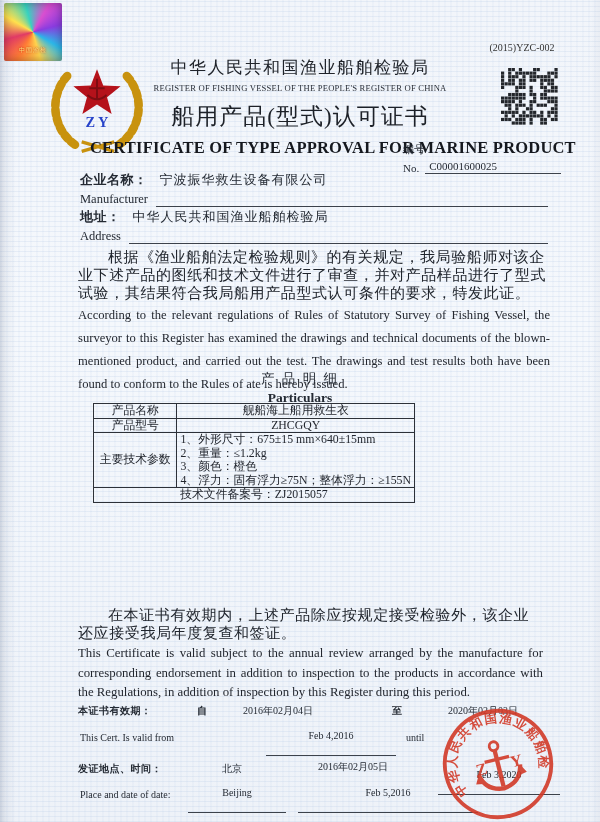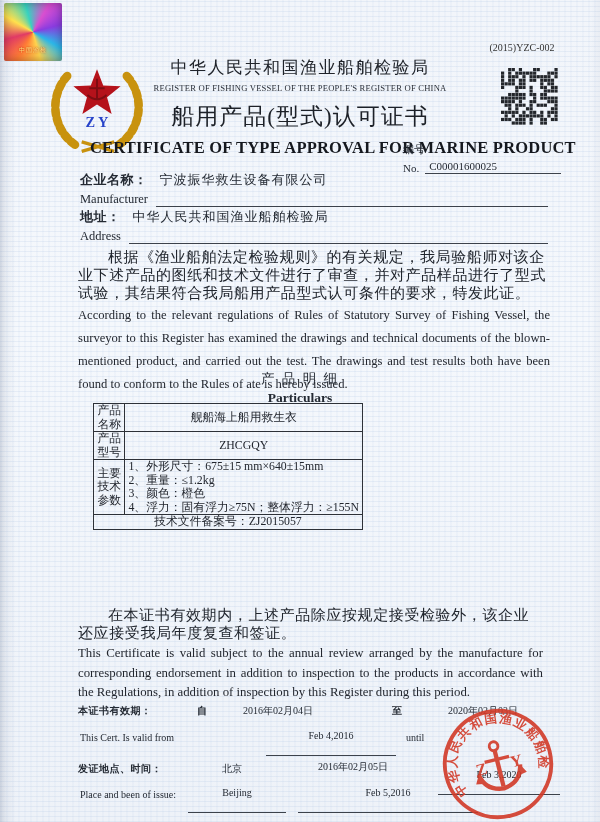--- a/index.html
+++ b/index.html
@@ -44,21 +44,21 @@
   
   .paras{left:78px;right:50px;top:248px;}
   p.zh{margin:0;font-size:15px;line-height:18px;text-indent:2em;letter-spacing:.6px;color:#20252d;}
   p.en{margin:2px 0 0 0;font-size:12.6px;line-height:23px;text-align:justify;color:#23272f;}
   .review{left:78px;right:57px;top:606px;}
   .review p.en{line-height:19.5px;font-size:12.8px;}
   
   .part-head{left:0;right:0;top:370px;text-align:center;}
   .part-head .zh{font-size:13.5px;font-weight:normal;letter-spacing:2px;}
   .part-head .en{font-size:13.5px;font-weight:bold;margin-top:2px;}
-  table.part{left:93px;top:403px;width:270px;position:absolute;border-collapse:collapse;font-size:11.8px;color:#22262e;}
+  table.part{left:93px;top:403px;width:322px;position:absolute;border-collapse:collapse;font-size:11.8px;color:#22262e;}
   table.part td{border:1.2px solid #2d3138;padding:0 3px;line-height:13.5px;}
   td.lab{width:86px;text-align:center;}
   td.cen{text-align:center;}
   td.params div{white-space:nowrap;}
   td.foot{text-align:center;}
   
   .vline{font-size:10px;}
   .zh-s{font-weight:bold;letter-spacing:.5px;}
   .ul{border-bottom:1.2px solid #3c424b;text-align:center;position:absolute;padding-bottom:14px;}
   
@@ -327,21 +327,21 @@
 
   <div class="abs vline" style="left:80px;top:732px;">This Cert. Is valid from</div>
   <div class="abs vline ul" style="left:266px;top:730px;width:130px;">Feb 4,2016</div>
   <div class="abs vline" style="left:406px;top:732px;">until</div>
   <div class="abs vline ul" style="left:438px;top:730px;width:122px;margin-top:39px;">Feb 3,2020</div>
 
   <div class="abs vline zh-s" style="left:78px;top:762px;">发证地点、时间：</div>
   <div class="abs vline" style="left:222px;top:762px;">北京</div>
   <div class="abs vline" style="left:318px;top:760px;">2016年02月05日</div>
 
-  <div class="abs vline" style="left:80px;top:789px;">Place and been of issue:</div>
+  <div class="abs vline" style="left:80px;top:789px;">Place and date of date:</div>
   <div class="abs vline ul" style="left:188px;top:787px;width:98px;">Beijing</div>
   <div class="abs vline ul" style="left:298px;top:787px;width:180px;">Feb 5,2016</div>
 
   <div class="abs seal">
     <svg viewBox="0 0 120 120" width="116" height="116">
       <defs>
         <path id="sealArc" d="M 22.8 81.5 A 43 43 0 1 1 97.2 81.5"></path>
       </defs>
       <circle cx="60" cy="60" r="55" fill="none" stroke="#d23a28" stroke-width="4"></circle>
       <text font-size="13" fill="#d23a28" font-weight="bold" letter-spacing="1.5" font-family="Liberation Serif, serif">

